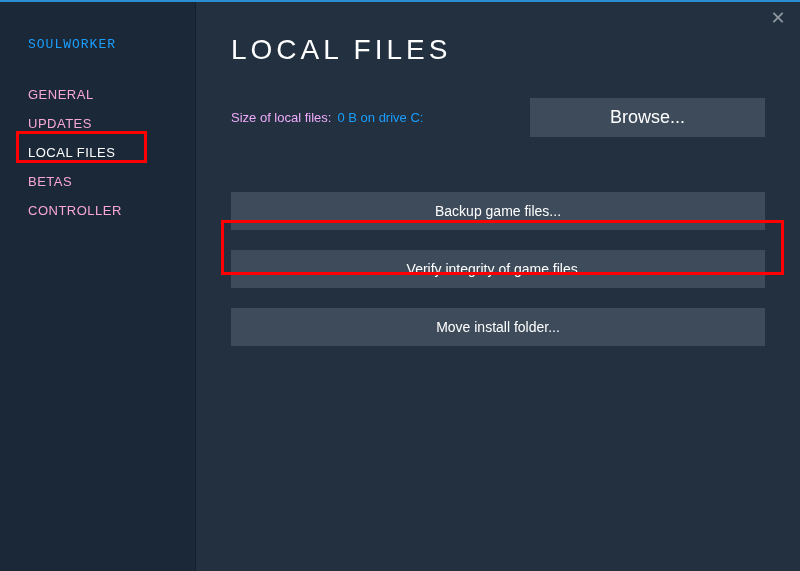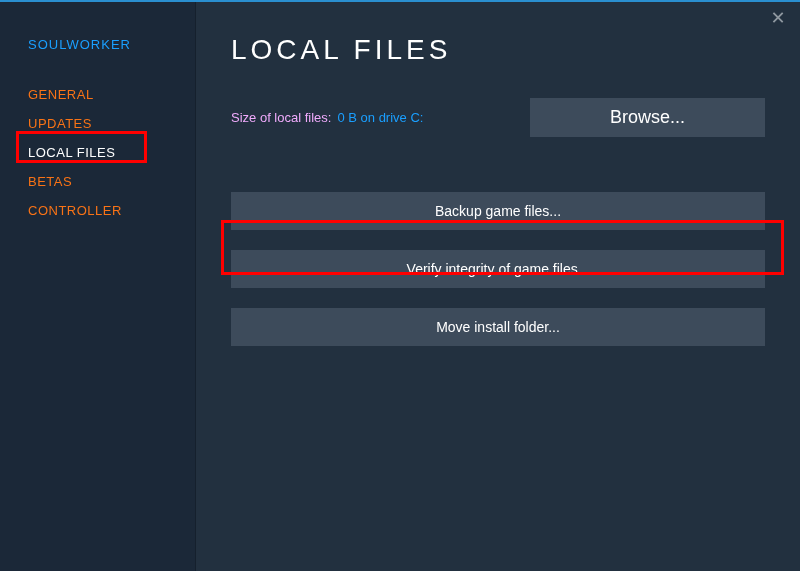--- a/index.html
+++ b/index.html
@@ -45,23 +45,24 @@
     .sidebar {
       width: 195px;
       background: #1b2838;
       padding: 35px 0 0 28px;
     }
     .game-title {
       color: #1a9fff;
       font-size: 13px;
       letter-spacing: 1px;
       margin-bottom: 28px;
+      font-family: Liberation Mono, monospace;
     }
     .nav-item {
-      color: #f97316;
+      color: #f9a8d4;
       font-size: 13px;
       letter-spacing: 0.5px;
       padding: 7px 0;
       cursor: pointer;
     }
     .nav-item.active {
       color: #ffffff;
     }
     .highlight-box-sidebar {
       position: absolute;

